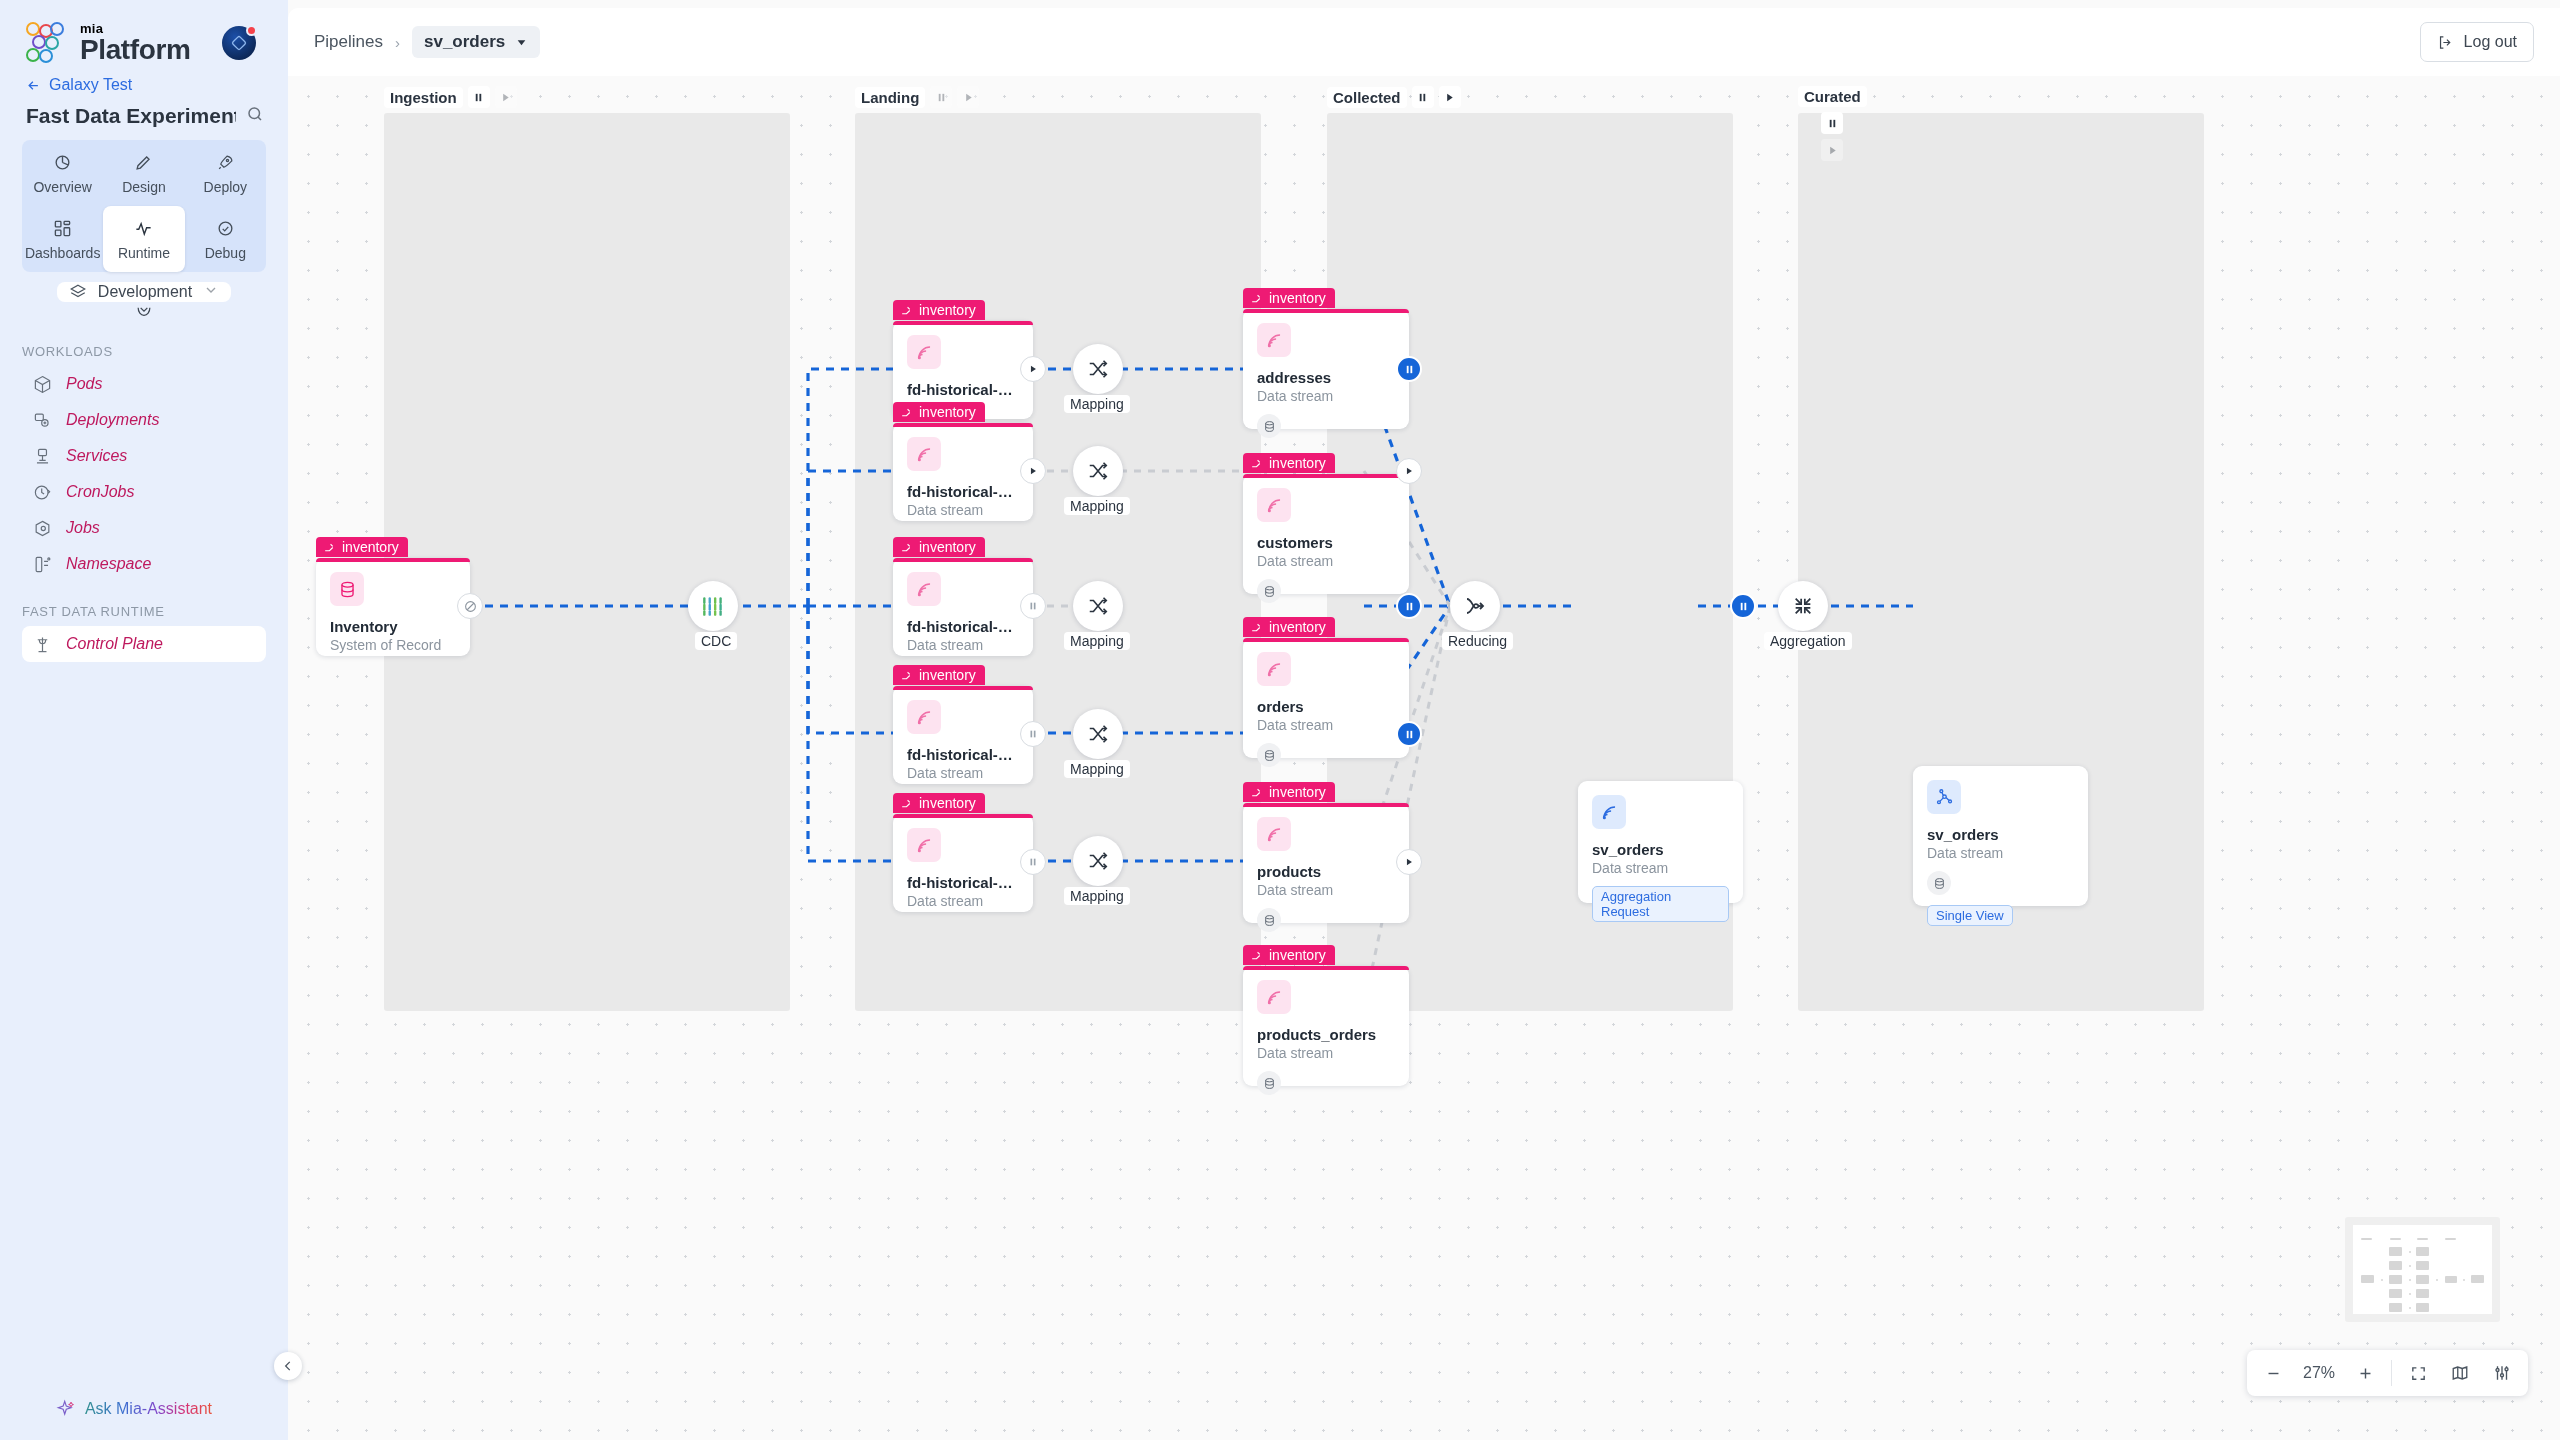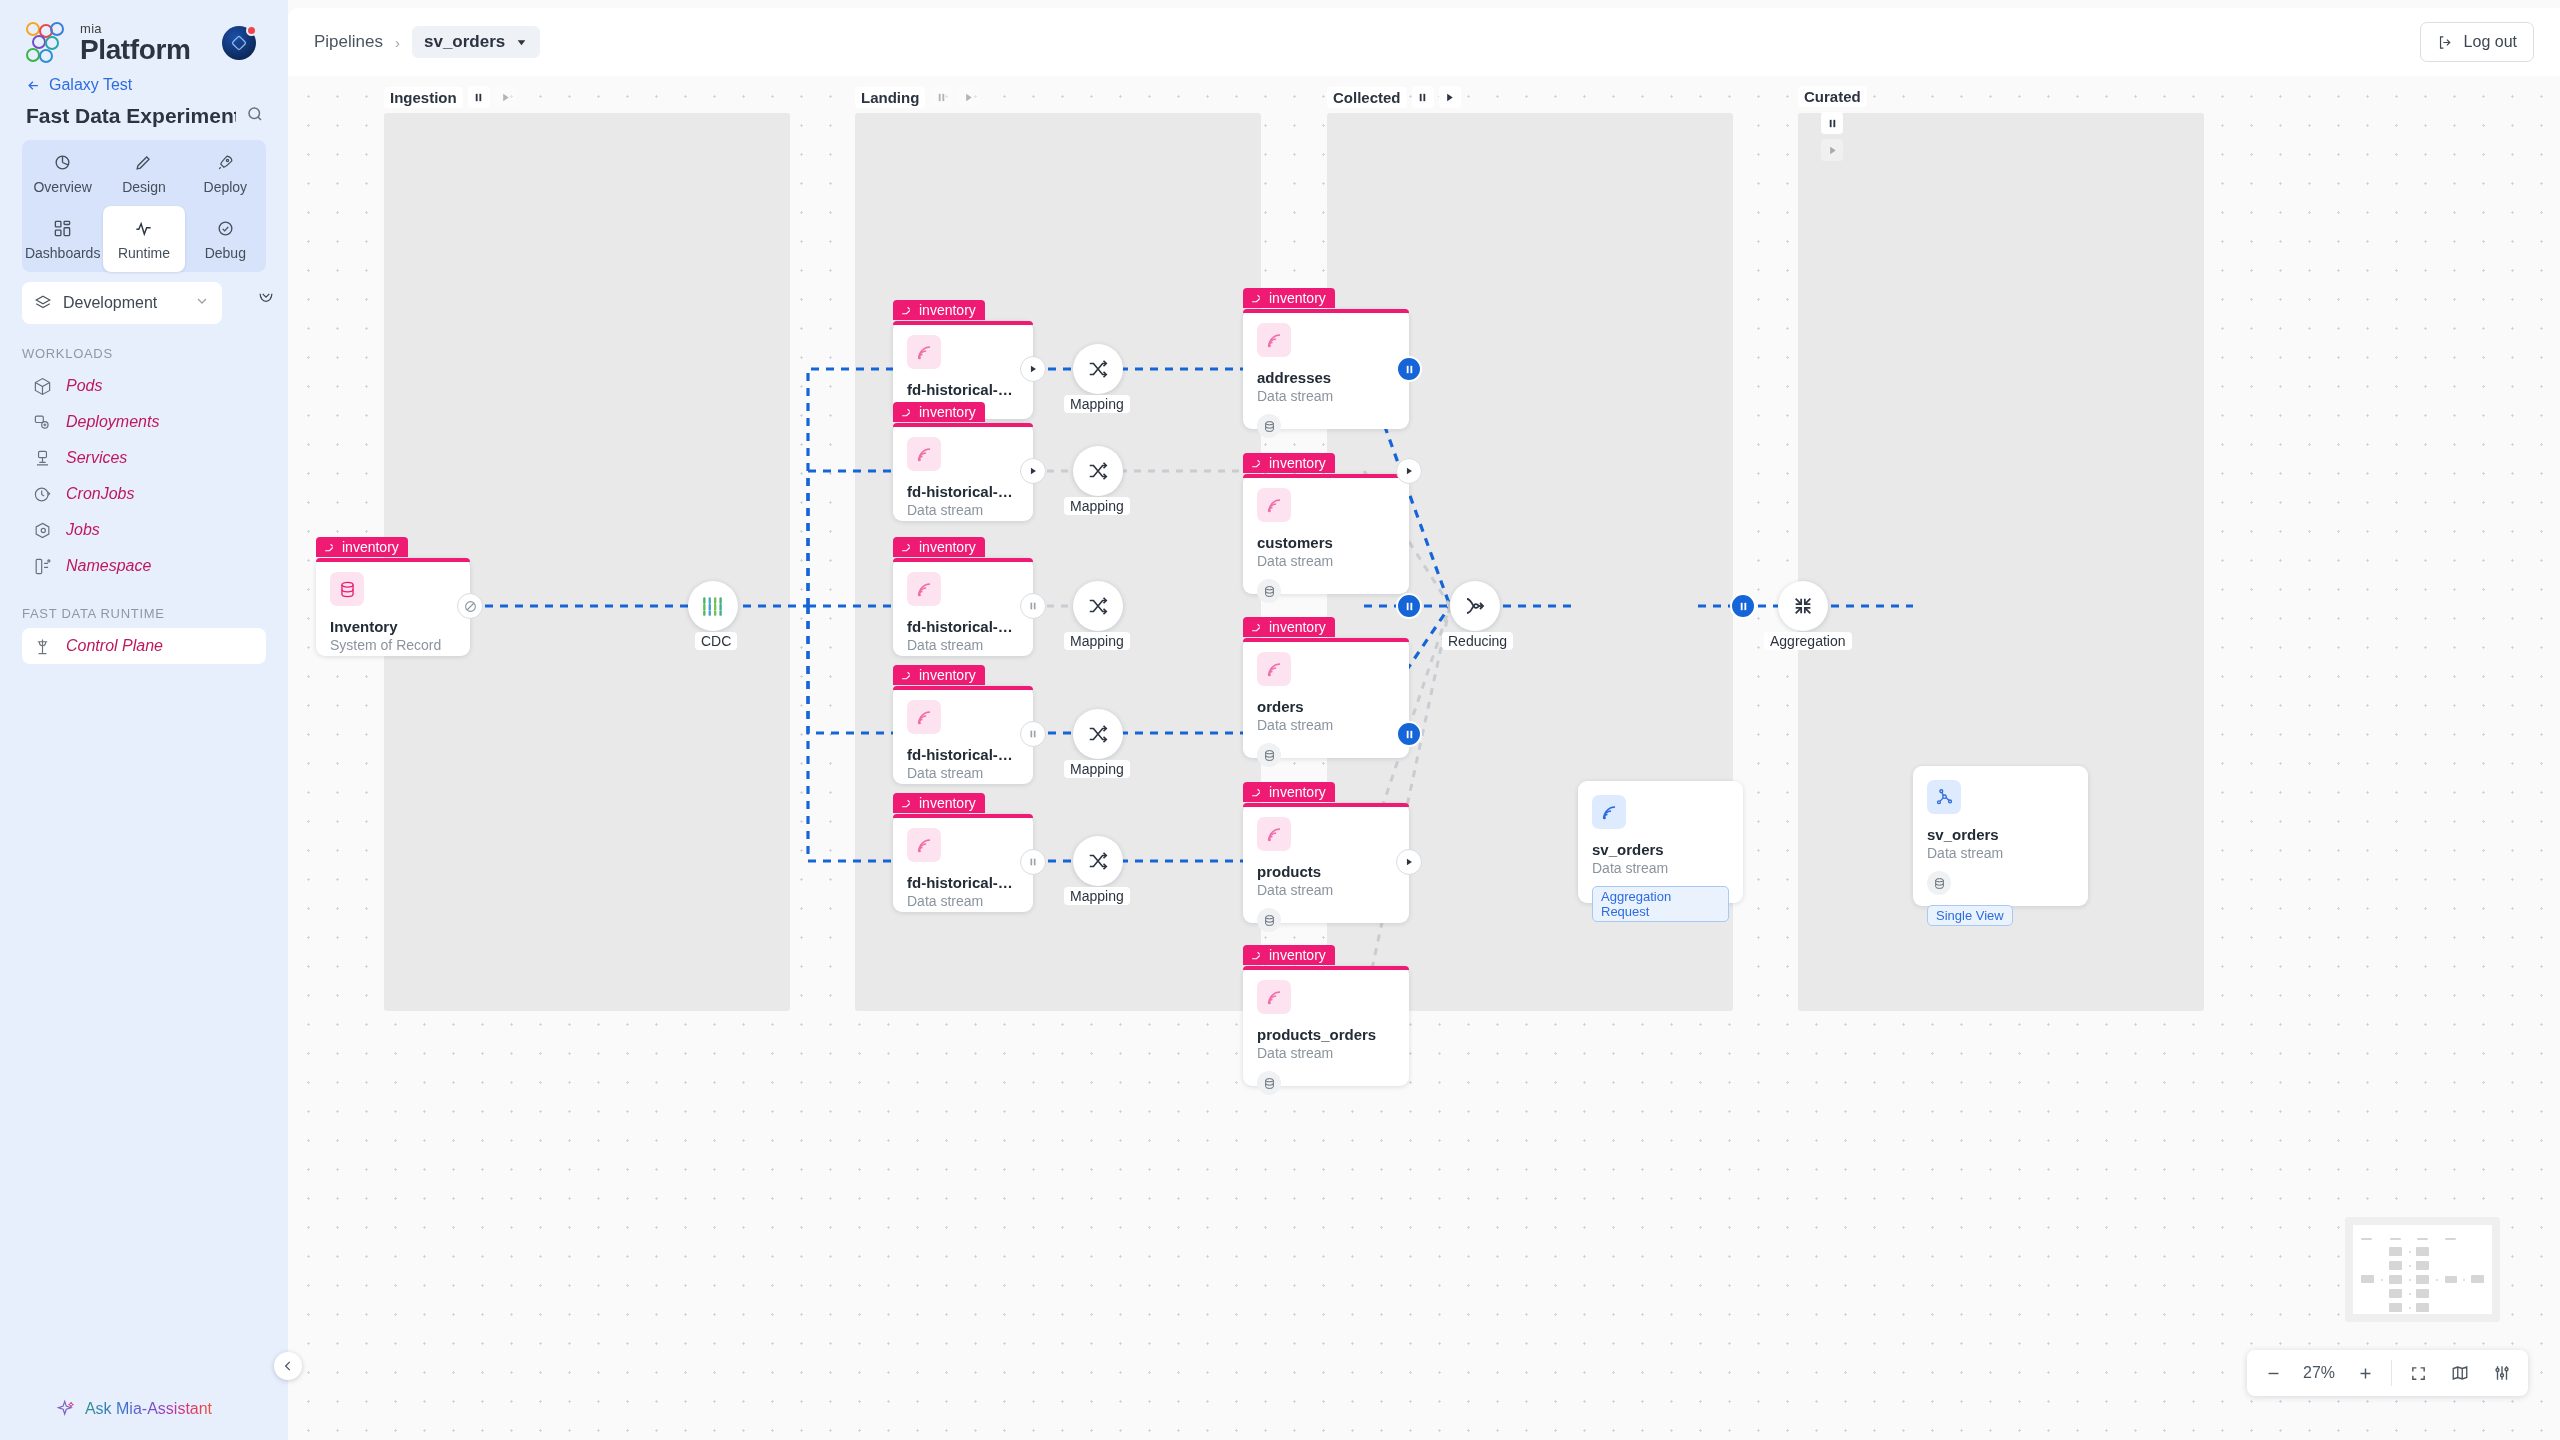--- a/index.html
+++ b/index.html
@@ -12,41 +12,41 @@
   }
   
   #sidebar{
     position:absolute; left:0; top:0; width:288px; height:1440px;
     background:#e8effc; display:flex; flex-direction:column;
   }
   .brand{ display:flex; align-items:center; padding:22px 0 8px 26px; position:relative; }
   .brand-logo{ width:46px; height:42px; position:relative; }
   .bl-dot{ position:absolute; width:14px; height:14px; border-radius:50%; border:2.6px solid; background:transparent;}
   .brand-txt{ margin-left:8px; line-height:1;}
-  .brand-mia{ font-size:13px; color:#404040; letter-spacing:.3px;}
+  .brand-mia{ font-size:13px; color:#000000; letter-spacing:.3px;font-weight:bold;}
   .brand-plat{ font-size:28px; font-weight:600; color:#2b3440; letter-spacing:-.4px; margin-top:1px;}
   .avatar{
     position:absolute; right:32px; top:26px; width:34px; height:34px; border-radius:50%;
     background:radial-gradient(circle at 38% 32%, #1b4fa8 0%, #0d2a5c 70%, #091c3e 100%);
     display:flex; align-items:center; justify-content:center;
   }
   .avatar .dot{ position:absolute; right:-1px; top:-1px; width:11px; height:11px;border-radius:50%; background:#f5424b; border:2px solid #e8effc;}
   .avatar svg{ width:20px;height:20px;}
   .backlink{ display:flex; align-items:center; gap:8px; padding:4px 0 4px 26px; color:#2c6ce0; font-size:16px; cursor:pointer;}
   .proj-row{ display:flex; align-items:center; padding:6px 24px 12px 26px; gap:10px;}
   .proj-title{ font-size:21px; font-weight:700; color:#2b3440; white-space:nowrap; overflow:hidden;}
   .proj-search{ margin-left:auto; cursor:pointer; opacity:.75;}
   .navgrid{ margin:0 22px; background:#d6e3fa; border-radius:8px; padding:0; display:grid; grid-template-columns:repeat(3,1fr);}
   .navcell{ display:flex; flex-direction:column; align-items:center; justify-content:center; gap:7px;
     padding:13px 0 11px; font-size:14px; color:#454f5b; cursor:pointer; border-radius:8px;}
   .navcell.active{ background:#ffffff; box-shadow:0 1px 3px rgba(20,40,80,.13);}
   .envbox{ margin:10px 22px 0; background:#fff; border-radius:8px; height:42px; display:flex; align-items:center; padding:0 12px; gap:11px; cursor:pointer;}
   .envbox .envlabel{ font-size:16px; color:#3e4752;}
   .envbox .chev{ margin-left:auto; opacity:.6;}
-  .envrow{ display:flex; align-items:center;}
+  .envrow{ display:flex; align-items:center;flex-direction:column;}
   .env-extra{ width:44px; display:flex; align-items:center; justify-content:center; cursor:pointer;}
   .sect-label{ padding:22px 0 7px 22px; font-size:13px; letter-spacing:.7px; color:#8d98a6; font-weight:400;}
   .navitem{ display:flex; align-items:center; gap:14px; margin:0 22px; height:36px; padding-left:10px;
     font-size:16px; color:#be185d; border-radius:8px; cursor:pointer;font-style:italic;}
   .navitem.sel{ background:#ffffff;}
   .navitem .ic{ width:20px; display:flex; align-items:center; justify-content:center; opacity:.82;}
   .mia-btn{ position:absolute; bottom:22px; left:0; width:268px; display:flex; align-items:center; justify-content:center; gap:10px; font-size:16px; cursor:pointer;}
   .mia-grad{ background:linear-gradient(90deg,#2f8f8f 0%,#3c6fd0 30%,#8446c9 58%,#d4327a 78%,#e8533a 100%);
     -webkit-background-clip:text; background-clip:text; color:transparent; font-weight:400;}
   

